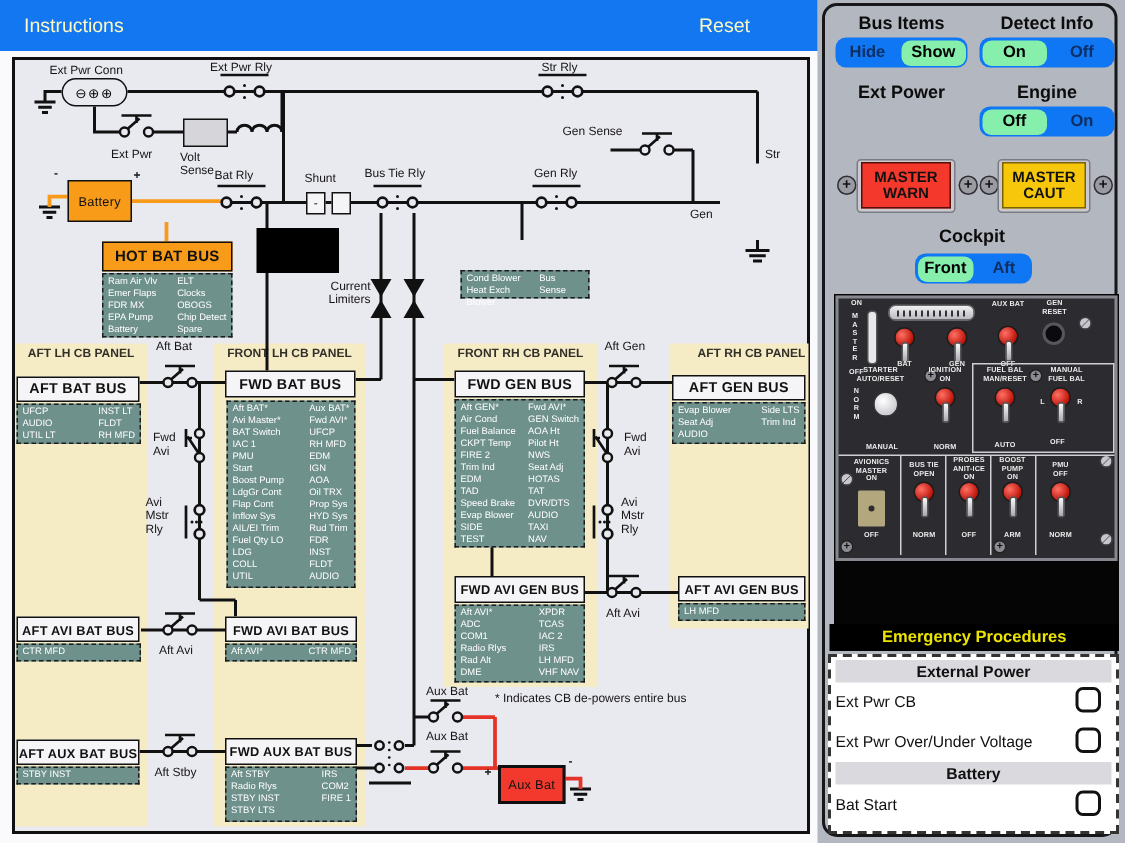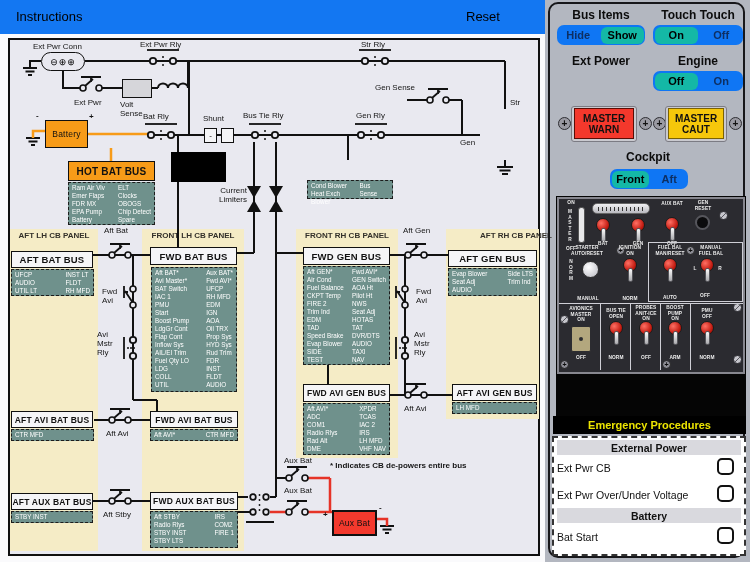--- a/index.html
+++ b/index.html
@@ -1,38 +1,38 @@
 <!DOCTYPE html>
 <html><head>
 <meta charset="utf-8">
 <style>
   html,body{margin:0;padding:0;background:#888}
   #app{position:relative;width:750px;height:562px;background:#b3b7c0;font-family:"Liberation Sans",sans-serif;overflow:hidden}
   .abs{position:absolute}
   .leftbg{left:0;top:0;width:545px;height:562px;background:#fafafc}
   .titlebar{left:0;top:0;width:545px;height:34px;background:#1377f2;color:#fff}
-  .tb-btn{top:9px;font-size:13px;color:#000000}
+  .tb-btn{top:9px;font-size:13px;color:#fef9c3}
   .tb-title{top:8px;font-size:15px;font-weight:bold;text-align:center}
   .frame{left:8px;top:38px;width:532px;height:518px;background:#e9e9f0;border:2px solid #101010;box-sizing:border-box}
   .strip{position:absolute;background:#f5ecc6}
   .pnl{position:absolute;font:bold 8px "Liberation Sans",sans-serif;color:#33302a;text-align:center}
   .lbl{position:absolute;font:8px/9px "Liberation Sans",sans-serif;color:#151515;white-space:pre-line}
-  .lblb{font-weight:bold}
+  .lblb{font-weight:normal}
   .busbox{position:absolute;background:#f5f5f7;border:1.6px solid #101010;display:flex;align-items:center;justify-content:center;font:bold 9.5px "Liberation Sans",sans-serif;color:#111;box-sizing:border-box;letter-spacing:.2px}
   .cbbox{position:absolute;background:#6f918c;border:1.6px dashed #1c1c1c;color:#fff;display:flex;justify-content:space-between;padding:1px 3px;font:6.3px/8px "Liberation Sans",sans-serif;white-space:pre-line;box-sizing:border-box}
   .orange{background:#f79b18}
   .blackbox{position:absolute;background:#000}
   .smallbox{position:absolute;background:#d6d6da;border:1.5px solid #111;box-sizing:border-box;display:flex;align-items:center;justify-content:center;font-size:8px}
   .conn{position:absolute;background:#e9e9f0;border:1.7px solid #111;border-radius:10px;display:flex;align-items:center;justify-content:center;font-size:9px;letter-spacing:1px;box-sizing:border-box}
   .gencirc{position:absolute;background:#e9e9f0;border:2px solid #111;border-radius:50%;display:flex;align-items:center;justify-content:center;text-align:center;font:7.5px/8.5px "Liberation Sans",sans-serif;box-sizing:border-box}
   .rpborder{left:548px;top:2px;width:197px;height:556px;border:2.5px solid #17171a;border-radius:10px;box-sizing:border-box}
   .ctl-lbl{position:absolute;font:bold 12px "Liberation Sans",sans-serif;color:#0c0c0c;text-align:center}
   .seg{position:absolute;background:#0f76f4;border-radius:7px;display:flex;font:bold 11px "Liberation Sans",sans-serif;color:#0d2f63}
   .seg .opt{flex:1;display:flex;align-items:center;justify-content:center;border-radius:6px}
-  .seg .sel{background:#14b8a6;color:#000;margin:1.5px}
+  .seg .sel{background:#86efac;color:#000;margin:1.5px}
   .bez{position:absolute;background:#c9c9cf;border:1px solid #7b7b83;border-radius:3px;box-sizing:border-box}
   .mwarn{position:absolute;display:flex;align-items:center;justify-content:center;text-align:center;font:bold 10px/11px "Liberation Sans",sans-serif;color:#111;border:1px solid #5a0d06;white-space:pre-line;box-sizing:border-box}
   .zoombtn{position:absolute;width:13px;height:13px;border-radius:50%;background:#9a9aa2;border:1.5px solid #2e2e33;color:#111;font:bold 10px/11px "Liberation Sans",sans-serif;display:flex;align-items:center;justify-content:center;box-sizing:border-box}
   .cockpit{left:556px;top:196px;width:190px;height:224px;background:#050505}
   .cpanel{position:absolute;left:557px;top:197px;width:188px;height:177px;background:#2b2b30;border:2.5px solid #87878f;box-sizing:border-box}
   .ptxt{position:absolute;color:#ececec;font:bold 4.8px/5.6px "Liberation Sans",sans-serif;text-align:center;white-space:pre-line;letter-spacing:.1px}
   .tog{position:absolute;width:14px;height:26px}
   .tbase{width:14px;height:14px;border-radius:50%;background:radial-gradient(circle at 35% 35%,#ff7064,#c21a10 65%,#700c05);border:1px solid #1c1c1c;box-sizing:border-box}
   .tlever{position:absolute;left:5px;top:10px;width:4.5px;height:14px;background:linear-gradient(#fafafa,#a9a9ad);border:.5px solid #55555a;border-radius:2px;box-sizing:border-box}
   .screw{position:absolute;width:9px;height:9px;border-radius:50%;background:linear-gradient(135deg,#c6c6cc 45%,#55555c 50%,#c6c6cc 55%);border:1px solid #3c3c42;box-sizing:border-box}
@@ -57,21 +57,21 @@
   </div>
   <div class="abs frame"></div>
 
   <div class="strip" style="left:10px;top:229px;width:88px;height:322px"></div>
   <div class="strip" style="left:142px;top:229px;width:102px;height:322px"></div>
   <div class="strip" style="left:296px;top:229px;width:102px;height:229px"></div>
   <div class="strip" style="left:446px;top:229px;width:93px;height:190px"></div>
   <div class="pnl" style="left:10px;top:231px;width:88px">AFT LH CB PANEL</div>
   <div class="pnl" style="left:142px;top:231px;width:102px">FRONT LH CB PANEL</div>
   <div class="pnl" style="left:296px;top:231px;width:102px">FRONT RH CB PANEL</div>
-  <div class="pnl" style="left:469px;top:231px;width:94px">AFT RH CB PANEL</div>
+  <div class="pnl" style="left:454px;top:231px;width:94px">AFT RH CB PANEL</div>
 
   <svg class="abs" style="left:0;top:0;pointer-events:none" width="750" height="562" viewBox="0 0 750 562">
     <g stroke="#111" stroke-width="2" fill="none">
       <path d="M85 61 H505 M505 61 V109 M189 61 V135 M150 135 H480 M348 135 V160 M178 135 V248"></path>
       <path d="M63 71 V88 H80 M100 88 H122 M152 88 H158 M188 88 V62"></path>
       <path d="M158 88 a5 4.5 0 0 1 10 0 a5 4.5 0 0 1 10 0 a5 4.5 0 0 1 10 0"></path>
       <path d="M407 100 H427 M449 100 H462 M462 100 V134"></path>
       <path d="M254 142 V253 M254 253 H237 M276 142 V497 M276 253 H303"></path>
       <path d="M93 255 H150 M133 255 V400 M133 400 H157 M157 400 V411"></path>
       <path d="M94 420 H150 M93 501 H150"></path>
@@ -400,21 +400,21 @@
   <div class="lbl" style="left:404px;top:404px">Aft Avi</div>
   <div class="lbl" style="left:103px;top:510px">Aft Stby</div>
   <div class="lbl" style="left:284px;top:456px">Aux Bat</div>
   <div class="lbl" style="left:284px;top:486px">Aux Bat</div>
   <div class="lbl lblb" style="left:330px;top:461px">* Indicates CB de-powers entire bus</div>
   <div class="lbl" style="left:323px;top:510px;font-weight:bold">+</div>
   <div class="lbl" style="left:379px;top:503px;font-weight:bold">-</div>
 
   <div class="abs rpborder"></div>
   <div class="ctl-lbl" style="left:557px;top:8px;width:88px">Bus Items</div>
-  <div class="ctl-lbl" style="left:653px;top:8px;width:90px">Touch Touch</div>
+  <div class="ctl-lbl" style="left:653px;top:8px;width:90px">Detect Info</div>
   <div class="seg" style="left:557px;top:25px;width:88px;height:20px">
     <div class="opt">Hide</div>
     <div class="opt sel">Show</div>
   </div>
   <div class="seg" style="left:653px;top:25px;width:90px;height:20px">
     <div class="opt sel">On</div>
     <div class="opt">Off</div>
   </div>
   <div class="ctl-lbl" style="left:557px;top:54px;width:88px">Ext Power</div>
   <div class="ctl-lbl" style="left:653px;top:54px;width:90px">Engine</div>

